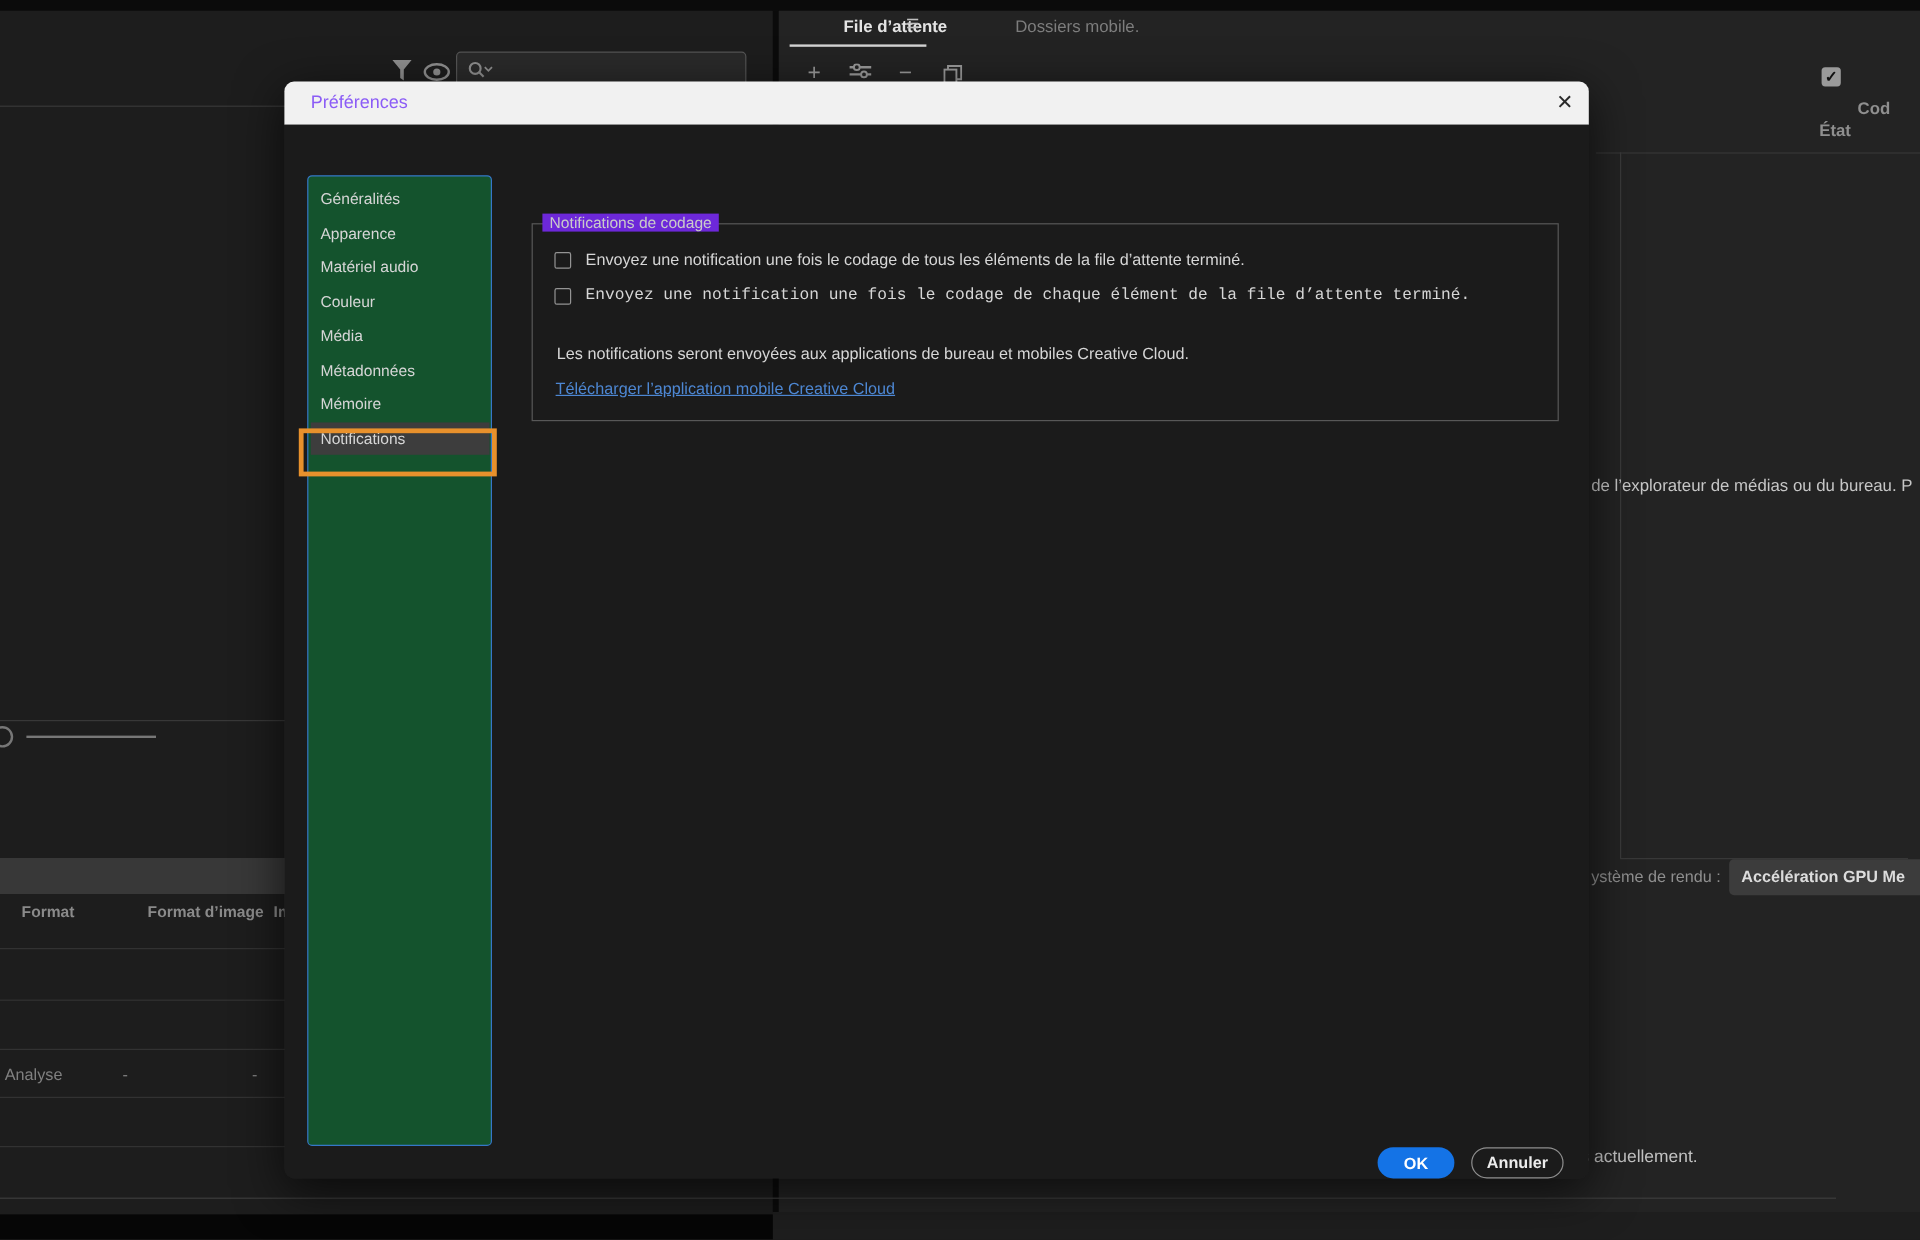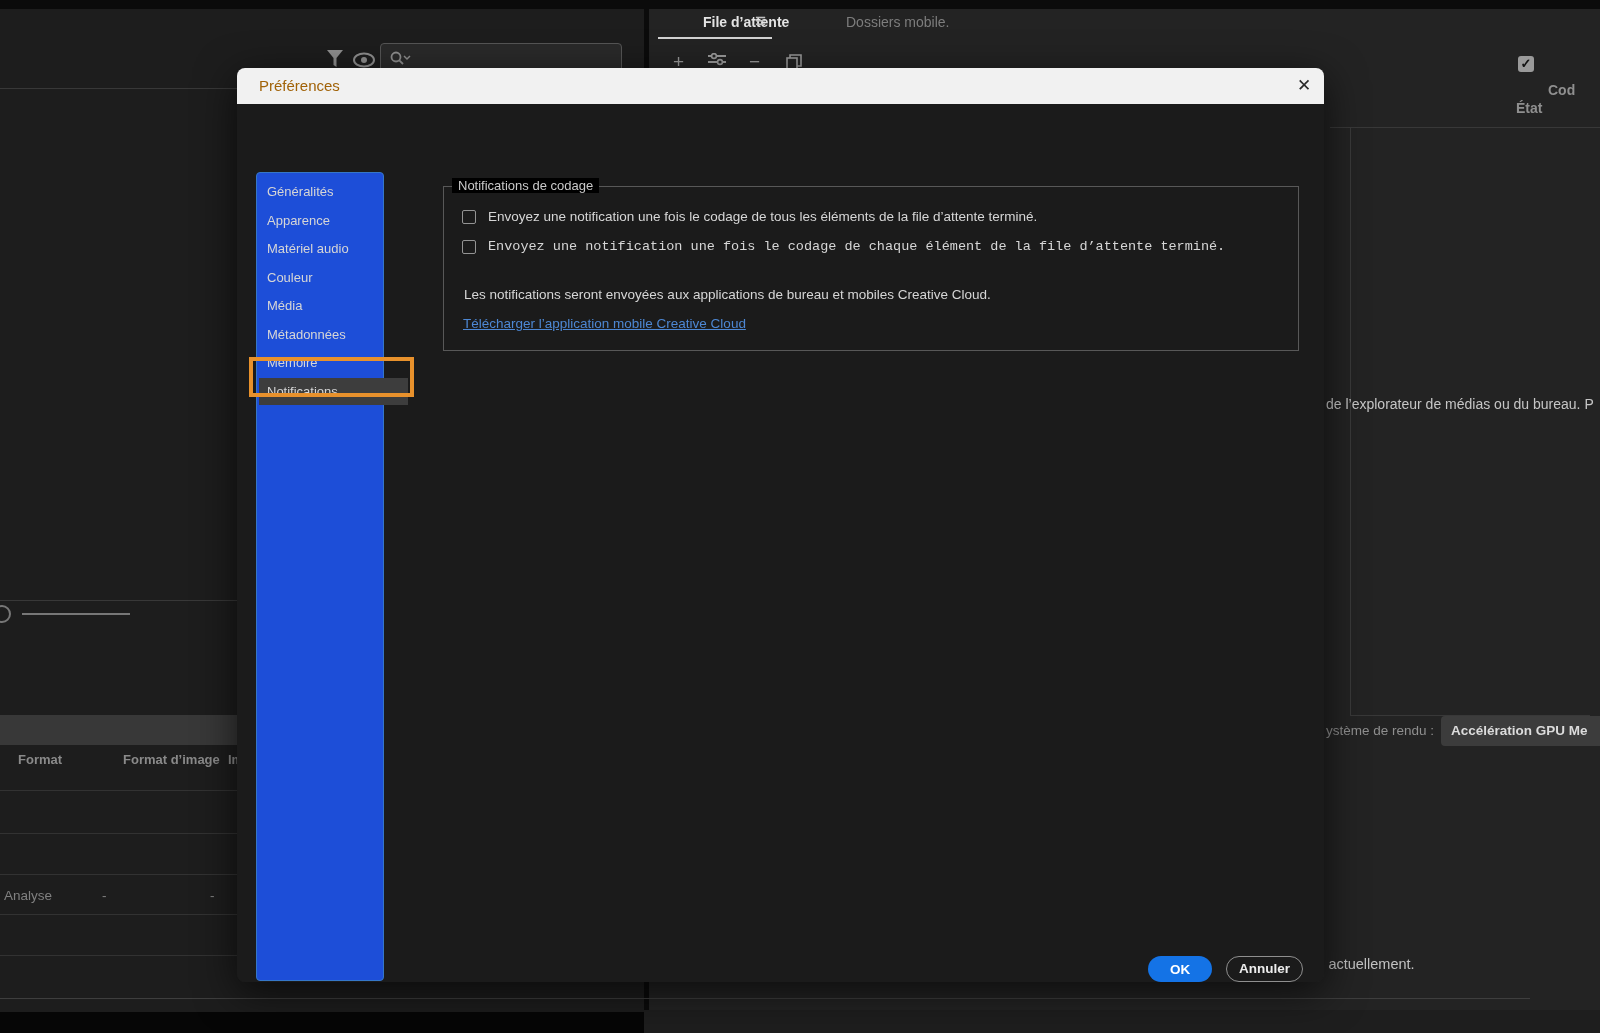--- a/index.html
+++ b/index.html
@@ -52,36 +52,36 @@
   .render-dropdown { left:1441px; top:716px; width:170px; height:30px; background:#3c3c3c;
     border-radius:4px; color:#dcdcdc; font-size:13.5px; font-weight:bold; line-height:30px;
     padding-left:10px; white-space:nowrap; overflow:hidden; }
   .status-text { left:1172px; top:956px; font-size:14.5px; color:#c2c2c2; white-space:nowrap; }
 
   
   .dialog { left:237px; top:68px; width:1087px; height:914px; z-index:10;
     box-shadow:0 10px 40px rgba(0,0,0,0.65); border-radius:8px; }
   .dialog-titlebar { left:0; top:0; width:1087px; height:36px; background:#f1f1f1;
     border-radius:8px 8px 0 0; }
-  .dialog-title { left:22px; top:9px; font-size:15px; color:#a16207; }
+  .dialog-title { left:22px; top:9px; font-size:15px; color:#8b5cf6; }
   .dialog-close { left:1053px; top:4px; width:28px; height:28px; text-align:center;
     line-height:28px; font-size:17px; color:#2a2a2a; cursor:default; }
   .dialog-body { left:0; top:36px; width:1087px; height:878px; background:#1b1b1b;
     border-radius:0 0 8px 8px; }
 
-  .sidebar { left:19px; top:68px; width:128px; height:809px; background:#1d4ed8;
+  .sidebar { left:19px; top:42px; width:154px; height:809px; background:#14532d;
     border:1.5px solid #3577c8; border-radius:4px; }
   .sb-item { left:2px; width:149px; height:27px; line-height:27px; padding-left:8px;
     font-size:13px; color:#d6d6d6; white-space:nowrap; }
   .sb-item.selected { background:#3d3d3d; }
   .orange-highlight { left:12px; top:253px; width:165px; height:40px;
     border:4px solid #E8912C; z-index:20; }
 
   .groupbox { left:206px; top:82px; width:856px; height:165px; border:1px solid #585858; }
-  .group-label { left:8px; top:-9px; background:#000000; padding:0 6px; font-size:13px;
+  .group-label { left:8px; top:-9px; background:#6d28d9; padding:0 6px; font-size:13px;
     color:#cacaca; white-space:nowrap; }
   .chk { width:14px; height:14px; border:1.5px solid #949494; border-radius:2px; background:transparent; }
   .chk-label { font-size:13.5px; color:#d6d6d6; white-space:nowrap; }
   .info-text { left:20px; top:100px; font-size:13.5px; color:#d6d6d6; white-space:nowrap; }
   .link-text { left:19px; top:129px; font-size:13.5px; color:#4d87d3; text-decoration:underline; white-space:nowrap; }
 
   .btn { top:852px; height:26px; border-radius:14px; font-size:13.5px; font-weight:bold;
     text-align:center; line-height:27px; }
   .btn-ok { left:911px; width:64px; background:#1473E6; color:#fff; line-height:27px; }
   .btn-cancel { left:989px; width:77px; background:transparent; border:1.5px solid #8f8f8f;

